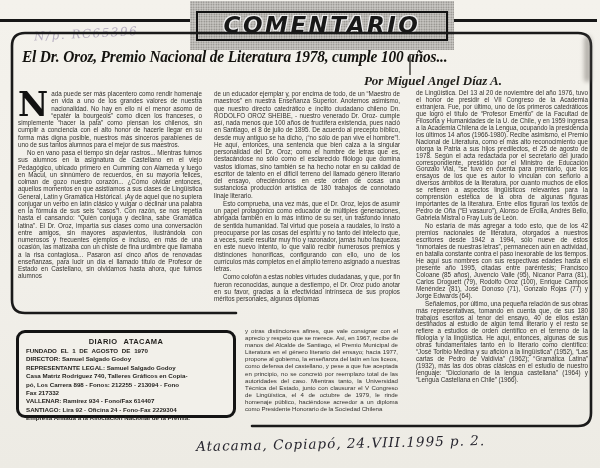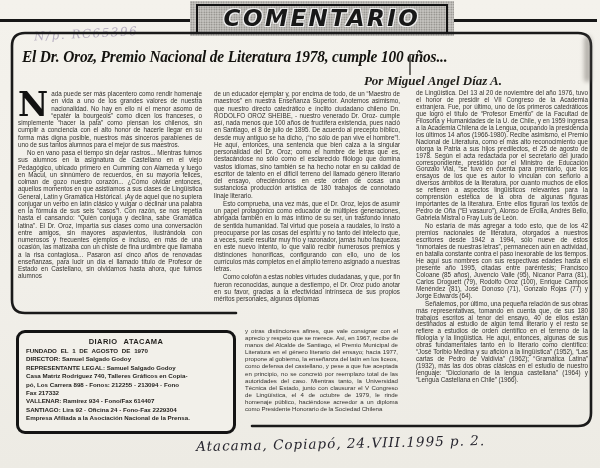--- a/index.html
+++ b/index.html
@@ -7,21 +7,21 @@
     position:relative;
     background:linear-gradient(180deg,#f4f2ec 0%,#f1efe9 60%,#edebe4 100%);
     font-family:"Liberation Sans",sans-serif;
     -webkit-font-smoothing:antialiased;
   }
   .abs{position:absolute;}
 
   
   .top-rule{left:0;top:19px;width:597px;height:2.5px;background:#171717;}
   .banner-outer{
-    left:190px;top:1px;width:264px;height:35px;
+    left:190px;top:1px;width:264px;height:49px;
     background-color:#c9c7c3;
     background-image:radial-gradient(circle,#84827d 0.7px,rgba(0,0,0,0) 0.9px);
     background-size:2.5px 2.5px;
     display:flex;align-items:center;justify-content:center;
   }
   .banner-inner{
     width:248px;height:26px;border:2.5px solid #121212;
     background-color:#c6c4c0;
     background-image:radial-gradient(circle,#807e79 0.7px,rgba(0,0,0,0) 0.9px);
     background-size:2.5px 2.5px;
@@ -74,21 +74,21 @@
   .col2top{left:214px;top:90px;width:186px;height:236px;}
   .col2bottom{left:245px;top:327px;width:153px;height:99px;font-size:6.1px;line-height:7.1px;}
   .col3{left:416px;top:90px;width:172px;height:334px;line-height:6.95px;}
   .dropcap{
     float:left;font-family:"DejaVu Serif",serif;font-weight:bold;
     font-size:33px;line-height:27px;margin:1px 3px 0 0;color:#121212;
   }
 
   
   .masthead{
-    left:16px;top:330px;width:220px;height:104px;
+    left:16px;top:330px;width:220px;height:88px;
     background:#f2f0ea;border:3.5px solid #141414;border-radius:9px;
     box-sizing:border-box;padding:4px 7px 0 7px;
     color:#211f1c;font-weight:bold;
   }
   .mh-title{font-size:7.5px;text-align:center;word-spacing:4px;letter-spacing:0.4px;margin-bottom:1px;}
   .mh-line{font-size:6.2px;line-height:8.4px;white-space:nowrap;overflow:hidden;}
   .mh-line.wide{word-spacing:2px;}
 
   
   .smudge{left:584px;top:36px;width:7px;height:46px;background:#6a655f;opacity:.45;border-radius:4px;filter:blur(2px);}

